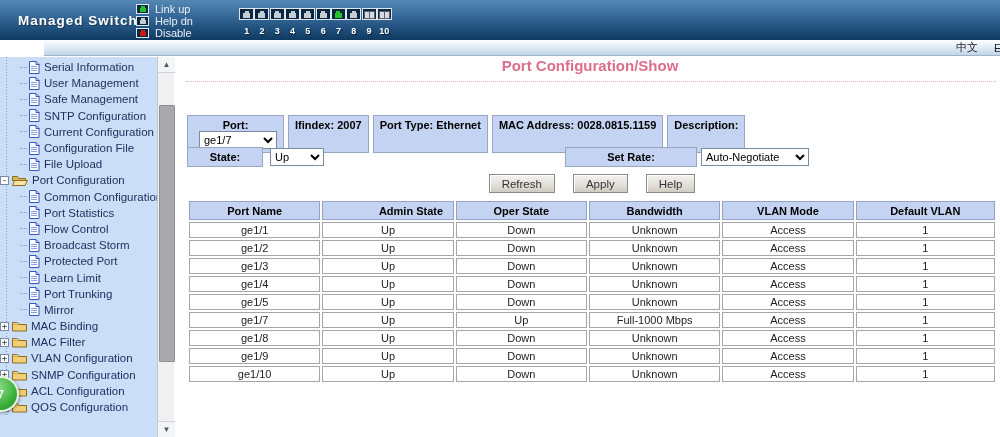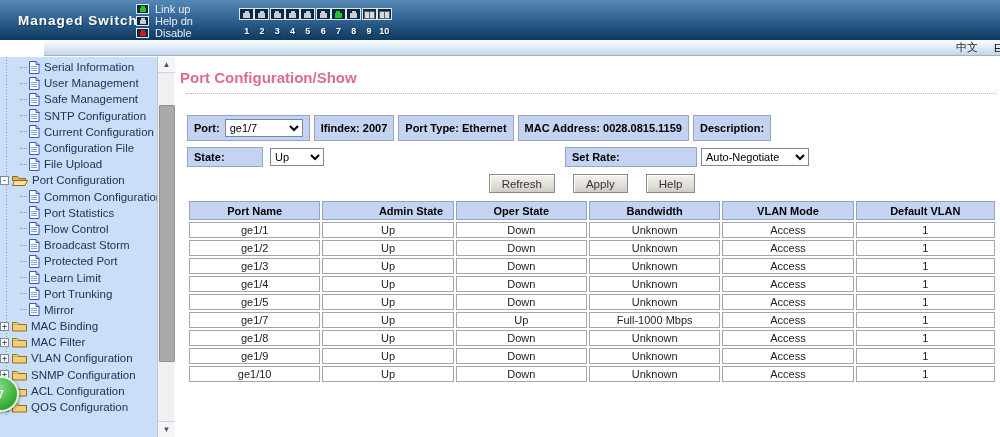--- a/index.html
+++ b/index.html
@@ -94,26 +94,26 @@
   
   .ball{
     position:absolute;left:-17px;top:376px;width:32px;height:32px;border-radius:50%;
     background:radial-gradient(circle at 38% 30%,#8fe08f,#3db13d 60%,#1f8a1f);
     border:2px solid #e2f2e0;z-index:40;color:#fff;font-size:10px;font-weight:bold;
     display:flex;align-items:center;justify-content:center;box-shadow:1px 1px 3px rgba(0,0,0,.35);
   }
   
   .main{position:absolute;left:180px;top:57px;width:820px;height:380px;background:#fff;}
   .page-title{
-    text-align:left;margin-top:12px;font-size:15px;font-weight:bold;color:#dd6e8b;
+    text-align:center;font-size:15px;font-weight:bold;color:#dd6e8b;
   }
   .title-rule{margin:6px 4px 0 6px;border-bottom:1px dotted #e3aab9;height:1px;}
   .blue-cell{
     background:#c3d3f1;border:1px solid #97a6c2;font-size:11px;font-weight:bold;color:#000;
-    padding:3px 6px;display:flex;align-items:center;box-sizing:border-box;white-space:nowrap;
+    padding:3px 6px;display:flex;align-items:center;box-sizing:border-box;white-space:nowrap;flex-direction:column;
   }
   .info-row{position:absolute;left:7px;top:58px;display:flex;gap:4px;}
   .info-row select{margin-left:5px;}
   select{
     font-family:"Liberation Sans",sans-serif;font-size:11px;height:18px;
     border:1px solid #7a8aa0;background:#fff;color:#000;
   }
   .state-row{position:absolute;left:0;top:90px;width:820px;height:22px;}
   .state-row .blue-cell{position:absolute;height:20px;}
   .cell-state{left:7px;width:76px;}

